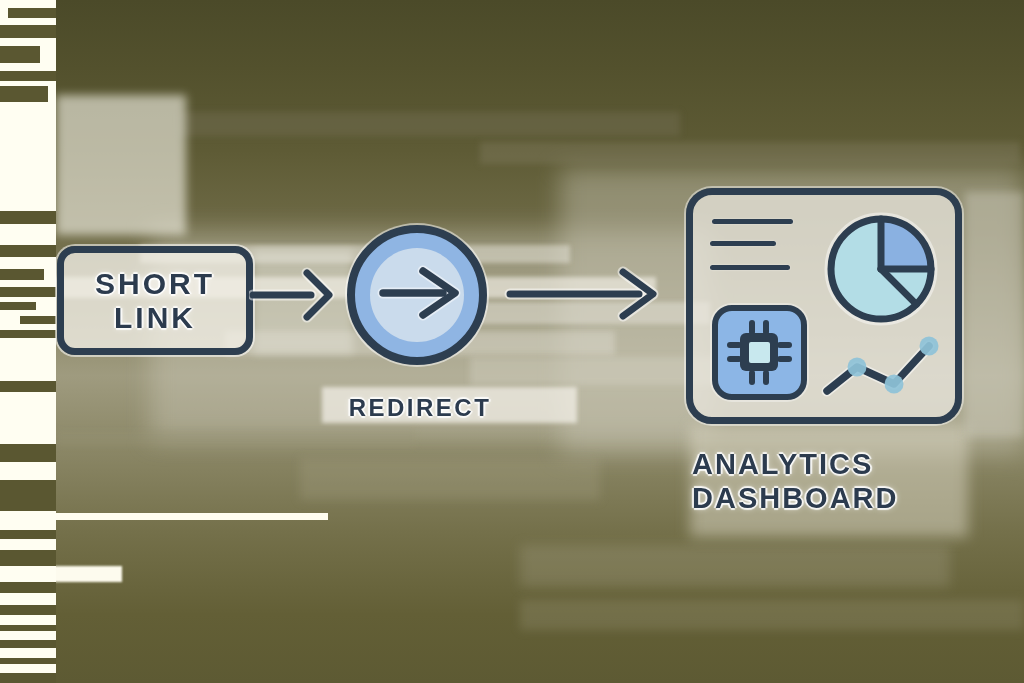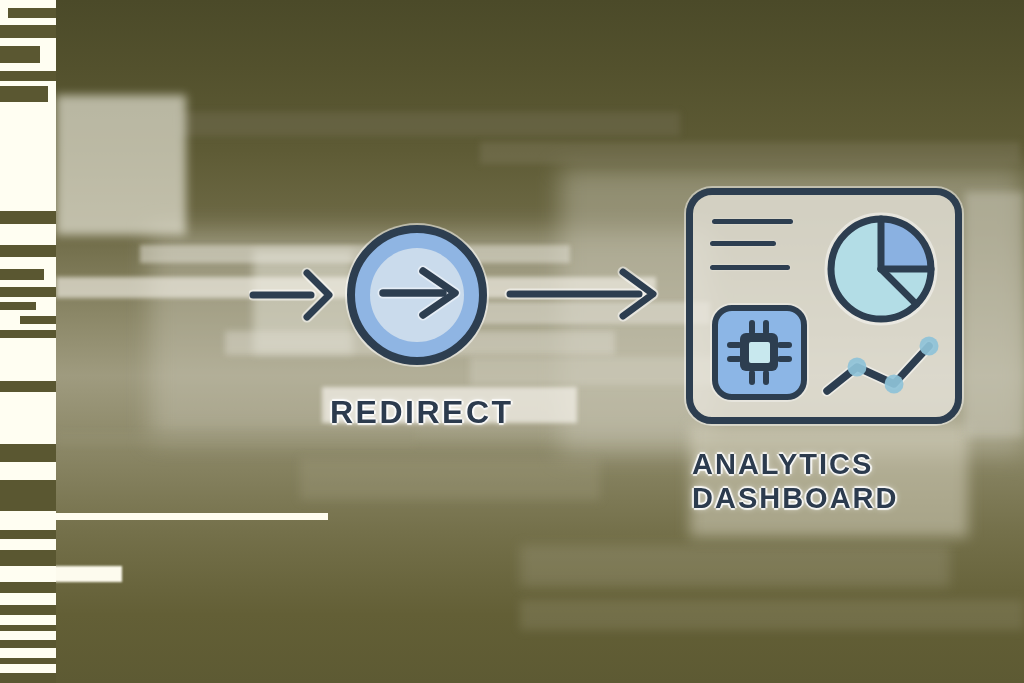--- a/index.html
+++ b/index.html
@@ -45,21 +45,21 @@
     background: var(--ring_blue,#8fb5e3);
     box-shadow: 0 0 0 2px rgba(255,255,255,.5);
   }
   .redirect-inner {
     position:absolute; left:50%; top:50%; transform:translate(-50%,-50%);
     width:94px; height:94px; border-radius:50%;
     background: var(--ring_inner,#cadbec);
   }
   .redirect-arrow-svg { position:absolute; left:-8px; top:-8px; }
 
-  .label-redirect { position:absolute; left:330px; top:394px; width:180px; text-align:center; font-size:32px; letter-spacing:2.5px; }
+  .label-redirect { position:absolute; left:330px; top:394px; width:180px; text-align:center; font-size:24px; letter-spacing:2.5px; }
   .label-analytics { position:absolute; left:692px; top:447px; width:264px; text-align:left; font-size:29px; letter-spacing:2px; line-height:1.18; }
 
   .panel {
     position:absolute; left:686px; top:188px; width:276px; height:236px;
     box-sizing:border-box; border:7px solid var(--outline,#2d3e50); border-radius:26px;
     background: rgba(235,233,225,0.72);
     box-shadow: 0 0 0 2px rgba(255,255,255,.45);
   }
   .hline { position:absolute; height:5px; border-radius:3px; background: var(--outline,#2d3e50); box-shadow: 0 0 2px rgba(255,255,255,.55); }
   #hline1 { left:19px; top:24px; width:81px; }
@@ -129,20 +129,23 @@
         <div class="glitch-bar" style="left: 0px; top: 550px; width: 56px; height: 16px;"></div>
         <div class="glitch-bar" style="left: 0px; top: 582px; width: 56px; height: 11px;"></div>
         <div class="glitch-bar" style="left: 0px; top: 605px; width: 56px; height: 10px;"></div>
         <div class="glitch-bar" style="left: 0px; top: 625px; width: 56px; height: 6px;"></div>
         <div class="glitch-bar" style="left: 0px; top: 640px; width: 56px; height: 8px;"></div>
         <div class="glitch-bar" style="left: 0px; top: 658px; width: 56px; height: 6px;"></div>
         <div class="glitch-bar" style="left: 0px; top: 673px; width: 56px; height: 10px;"></div>
       </div>
     </div>
 
+  <div class="node-box">
+    <div class="node-label outlined">SHORT LINK</div>
+  </div>
 
   <svg id="arrow1" class="flow-arrow" width="86" height="58" viewBox="0 0 86 58">
     <g class="halo">
         <path d="M4,29 H62"></path>
         <path d="M58,7 L80,29 L58,51"></path>
       </g>
     <g class="ink">
         <path d="M4,29 H62"></path>
         <path d="M58,7 L80,29 L58,51"></path>
       </g>

